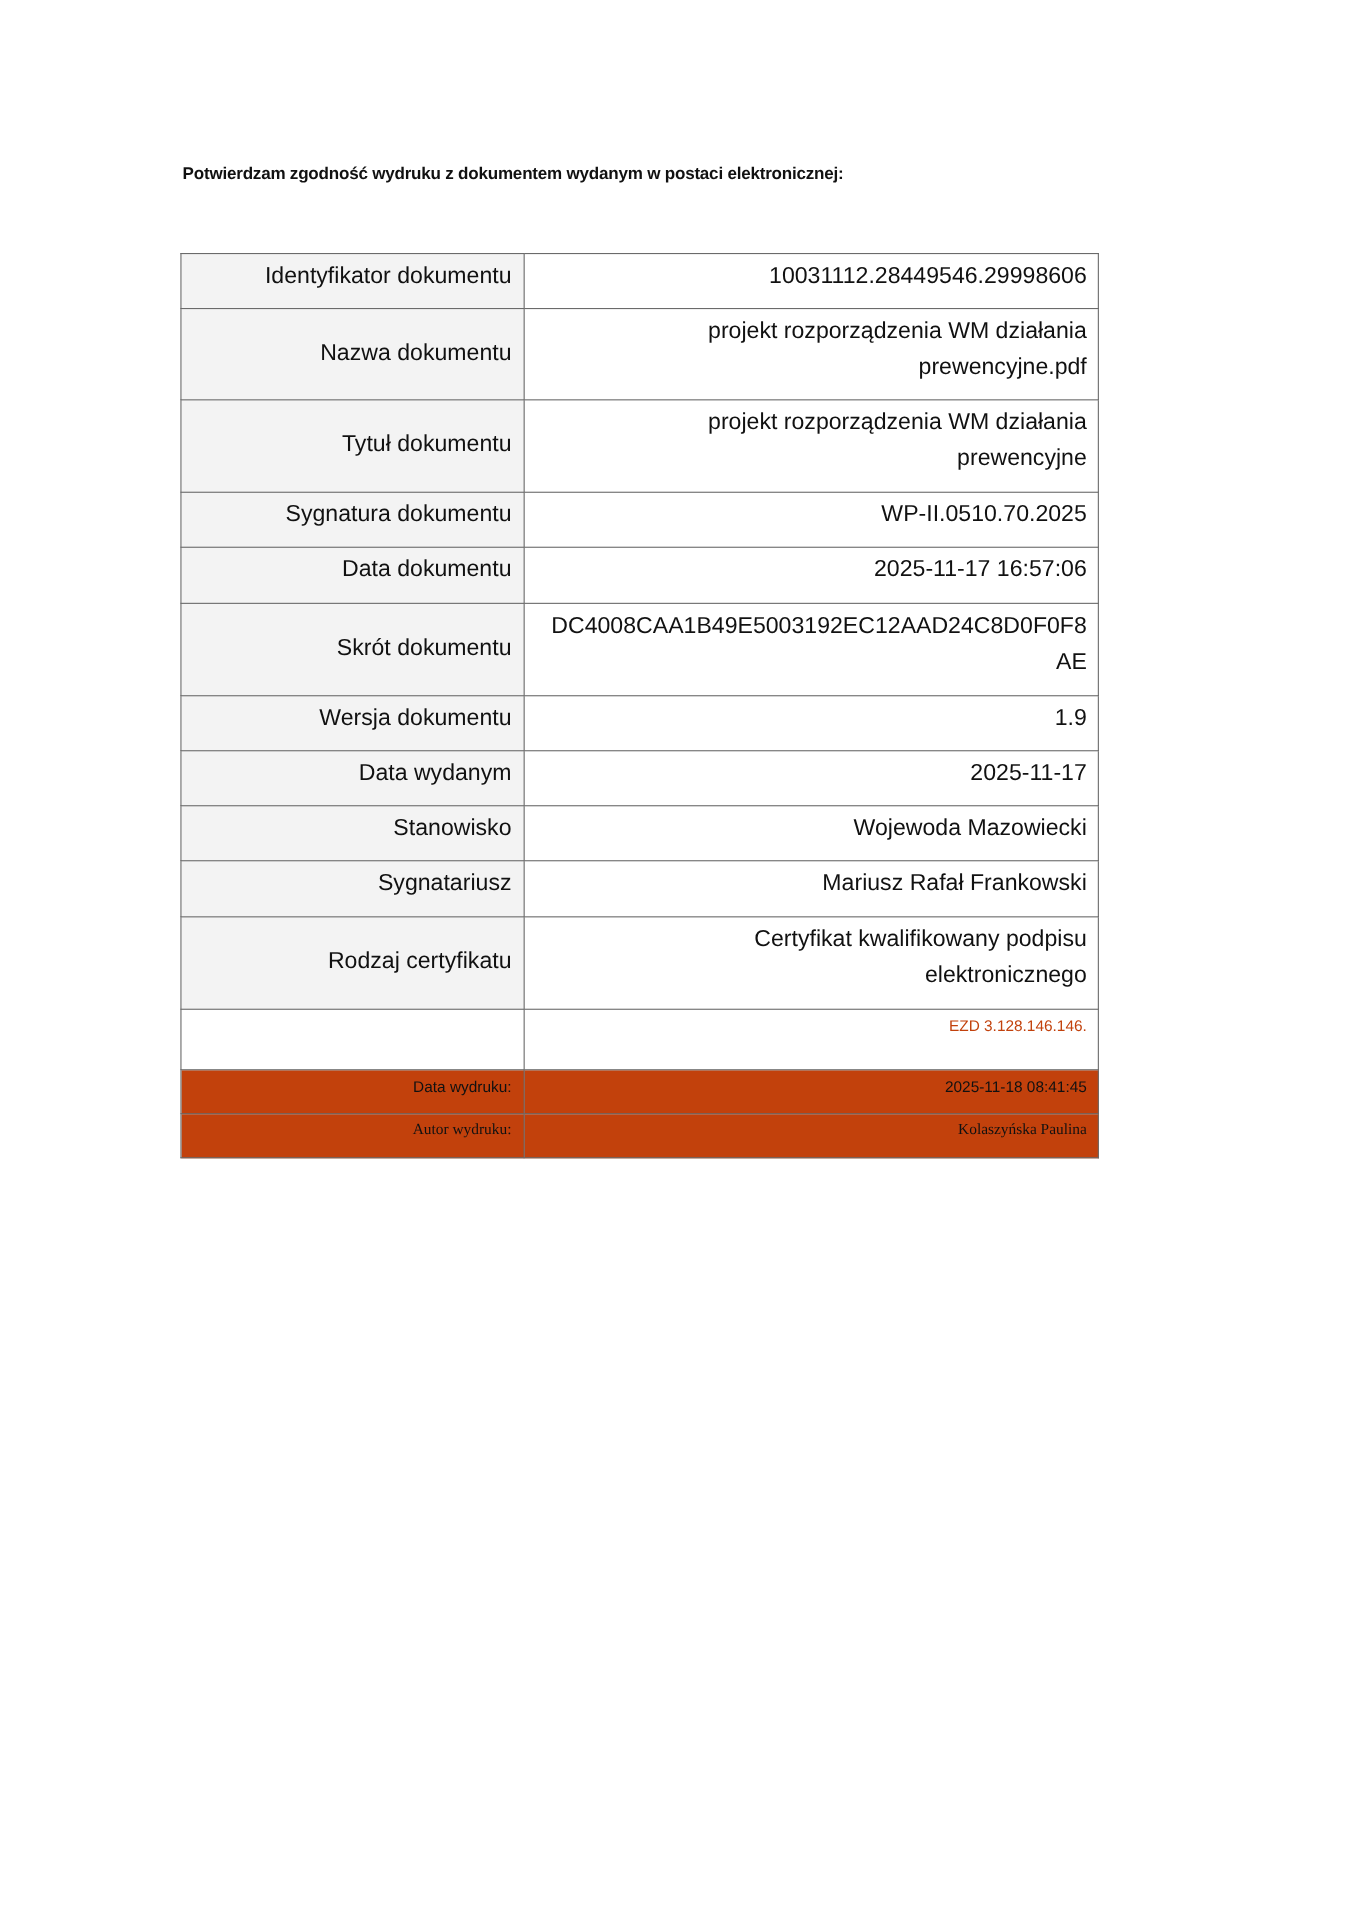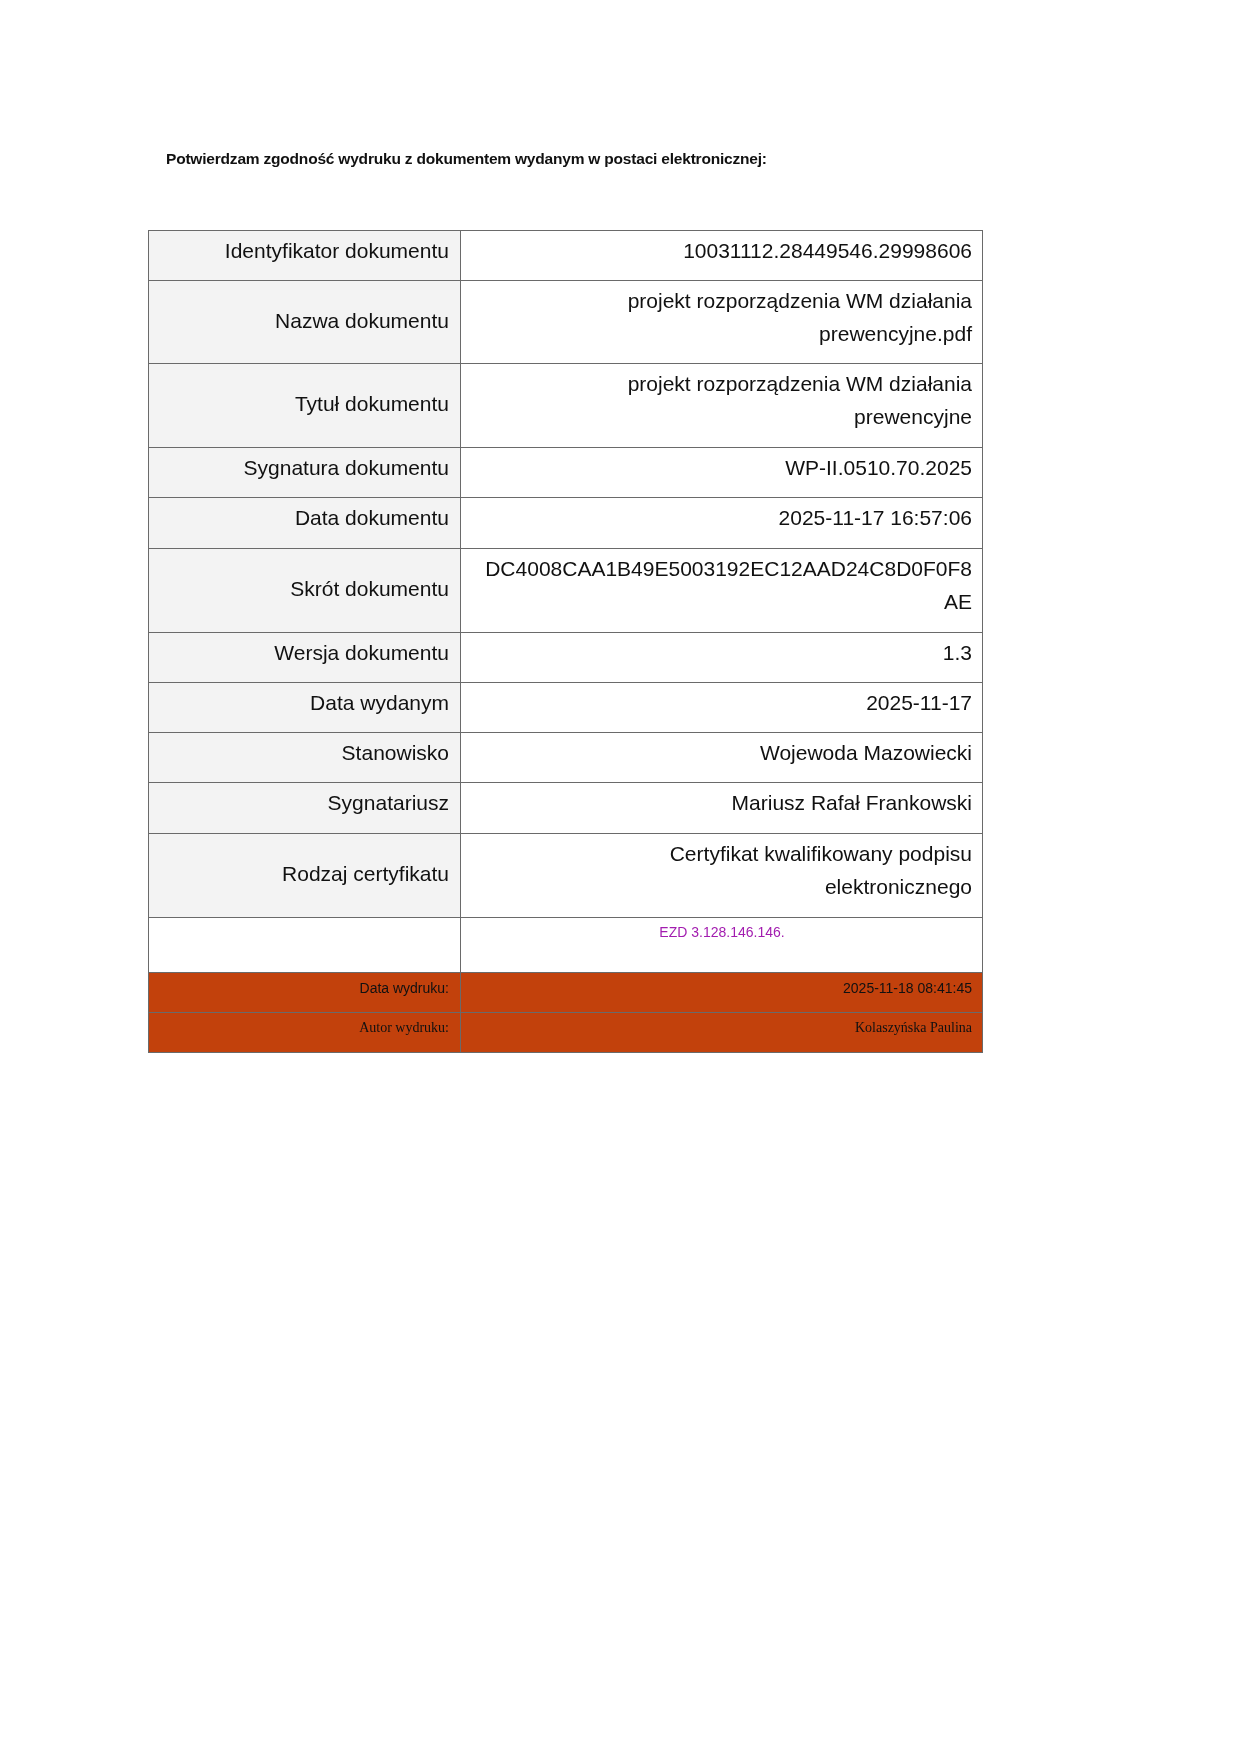--- a/index.html
+++ b/index.html
@@ -1,28 +1,28 @@
 <!DOCTYPE html>
 <html><head>
 <meta charset="utf-8">
 <style>
   html, body { margin: 0; padding: 0; background: #ffffff; }
   body { width: 1241px; height: 1754px; position: relative; overflow: hidden;
          font-family: "Liberation Sans", sans-serif; color: #111111; }
   .heading { position: absolute; left: 166px; top: 150px; font-size: 15.5px; font-weight: bold;
              letter-spacing: -0.2px; white-space: nowrap; }
-  table.meta { position: absolute; left: 148px; top: 230px; width: 835px; border-collapse: collapse; }
+  table.meta { position: absolute; left: 164px; top: 230px; width: 835px; border-collapse: collapse; }
   table.meta td { border: 1.5px solid #6a6a6a; vertical-align: top; box-sizing: border-box; }
   td.lbl { width: 312px; background: #f3f3f3; text-align: right; padding: 3px 11px 0 8px;
            font-size: 21px; line-height: 33px; }
   td.val { background: #ffffff; text-align: right; padding: 3px 10px 0 11px;
            font-size: 21px; line-height: 33px; }
   td.lbl.mid { vertical-align: middle; padding-top: 0; padding-bottom: 4px; }
   tr.small td { background: #c2410c; font-size: 14px; line-height: 18px; padding-top: 6px; }
-  td.ezd { text-align: center; color: #a21caf; font-size: 14px; line-height: 18px; padding: 5px 10px 0 11px; }
+  td.ezd { text-align: right; color: #c2410c; font-size: 14px; line-height: 18px; padding: 5px 10px 0 11px; }
   td.empty { background: #ffffff; }
 </style>
 </head>
 <body>
 
 <div class="heading">Potwierdzam zgodność wydruku z dokumentem wydanym w postaci elektronicznej:</div>
 
 <table class="meta">
   <tbody>
       <tr style="height:50px;">
@@ -53,21 +53,21 @@
   </tr>
   <tr style="height:84px;margin-left:32px;">
     <td class="lbl mid">Skrót dokumentu</td>
     <td class="val">
           <div>DC4008CAA1B49E5003192EC12AAD24C8D0F0F8</div>
           <div>AE</div>
         </td>
   </tr>
   <tr style="height:50px;">
     <td class="lbl">Wersja dokumentu</td>
-    <td class="val">1.3</td>
+    <td class="val">1.9</td>
   </tr>
   <tr style="height:50px;">
     <td class="lbl">Data wydanym</td>
     <td class="val">2025-11-17</td>
   </tr>
   <tr style="height:50px;">
     <td class="lbl">Stanowisko</td>
     <td class="val">Wojewoda Mazowiecki</td>
   </tr>
   <tr style="height:51px;">

